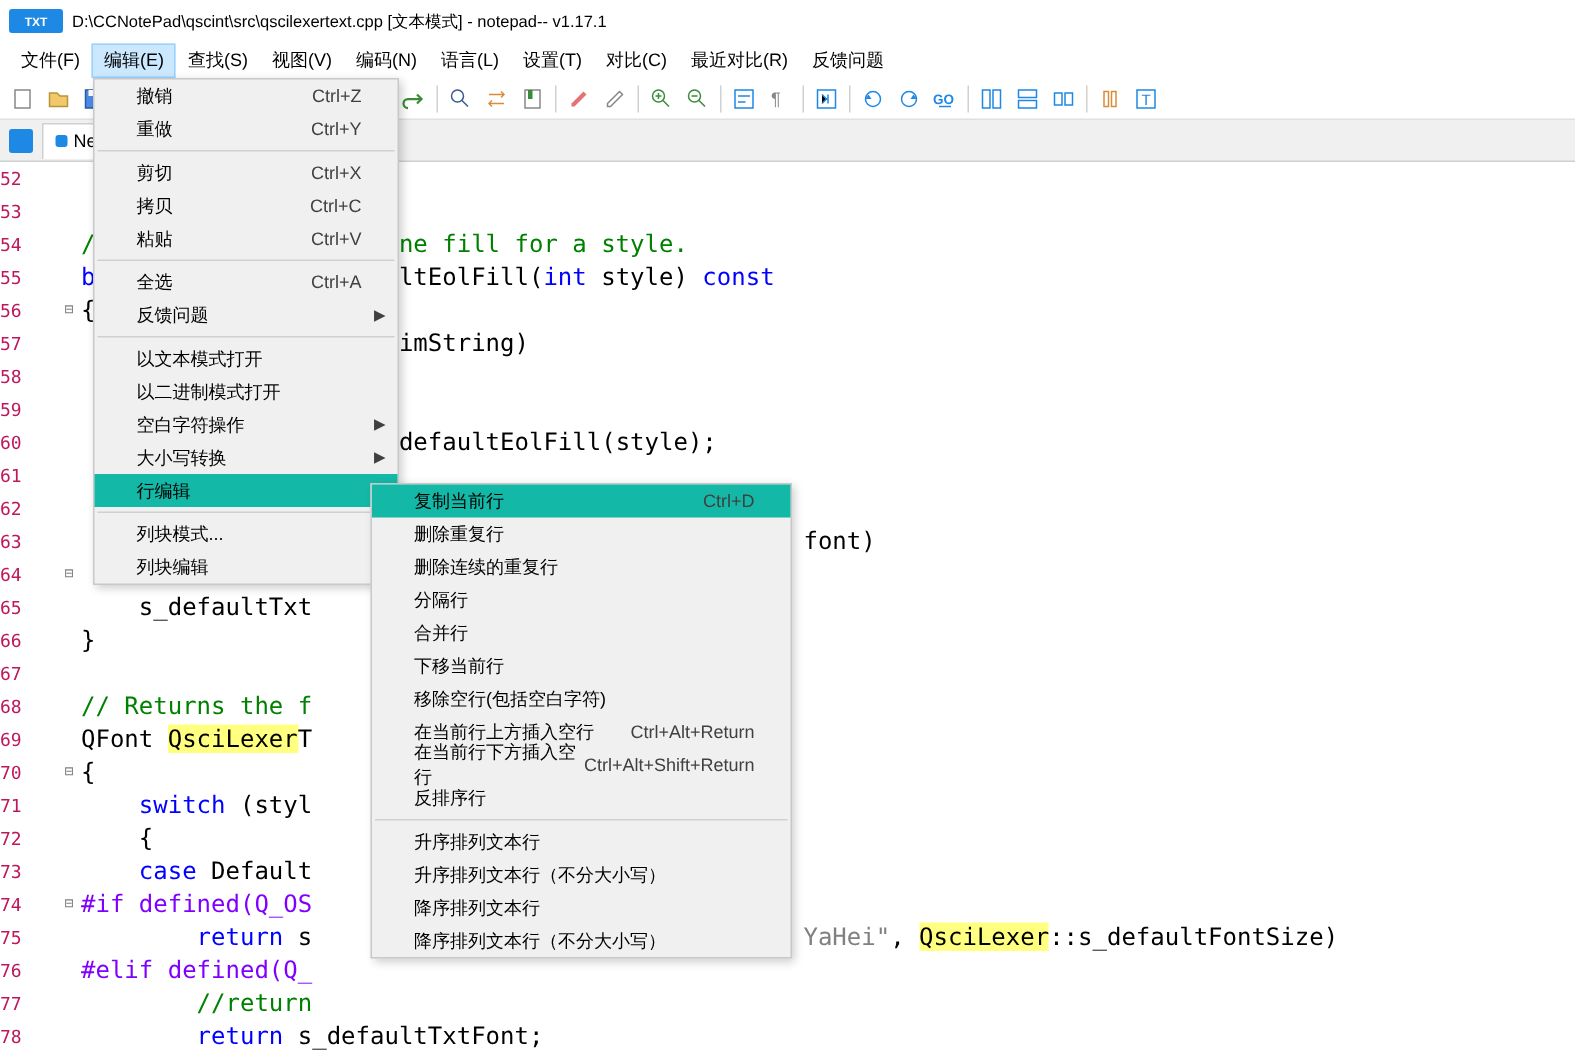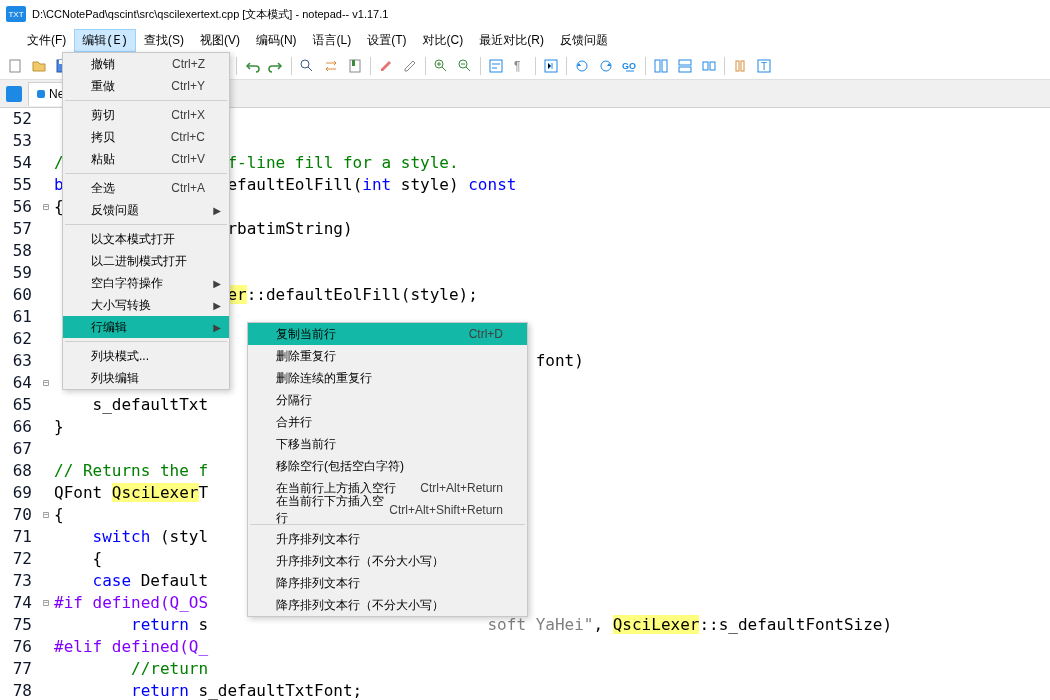--- a/index.html
+++ b/index.html
@@ -1,41 +1,41 @@
 <!DOCTYPE html>
 <html><head>
 <meta charset="utf-8">
 <style>
 * { margin: 0; padding: 0; box-sizing: border-box; }
 body { font-family: "Microsoft YaHei", "Segoe UI", sans-serif; font-size: 12px; background: #fff; width: 1050px; height: 700px; overflow: hidden; }
 .titlebar { height: 28px; background: #fff; display: flex; align-items: center; padding: 0 6px; }
-.title-icon { width: 20px; height: 16px; background: #1e88e5; border-radius: 2px; margin-right: 6px; display: flex; align-items: center; justify-content: center; color: #fff; font-size: 8px; font-weight: normal; }
+.title-icon { width: 36px; height: 16px; background: #1e88e5; border-radius: 2px; margin-right: 6px; display: flex; align-items: center; justify-content: center; color: #fff; font-size: 8px; font-weight: bold; }
 .title-text { font-size: 11px; color: #000; }
-.menubar { height: 24px; display: flex; align-items: center; padding: 0 6px; margin-left: 13px; }
+.menubar { height: 24px; display: flex; align-items: center; padding: 0 6px; }
 .menubar .menu-item { padding: 3px 8px; cursor: pointer; font-size: 12px; }
-.menubar .menu-item.active { background: #cce8ff; border: 1px solid #99d1ff; padding: 2px 7px; font-family: Liberation Mono, monospace; }
+.menubar .menu-item.active { background: #cce8ff; border: 1px solid #99d1ff; padding: 2px 7px; }
 .toolbar { height: 28px; background: #fff; display: flex; align-items: center; padding: 0 4px; gap: 2px; border-bottom: 1px solid #e0e0e0; }
 .tool-btn { width: 22px; height: 22px; display: flex; align-items: center; justify-content: center; cursor: pointer; border-radius: 2px; }
 .tool-sep { width: 1px; height: 18px; background: #d0d0d0; margin: 0 2px; }
 .tabbar { height: 28px; background: #f0f0f0; display: flex; align-items: center; border-bottom: 1px solid #d0d0d0; padding-left: 28px; position: relative; }
 .tabbar::before { content: ""; position: absolute; left: 6px; top: 6px; width: 16px; height: 16px; background: #1e88e5; border-radius: 2px; }
 .tab { height: 24px; background: #fff; border: 1px solid #d0d0d0; border-bottom: none; display: flex; align-items: center; padding: 0 8px; margin-right: 2px; font-size: 12px; }
 .tab .dot { width: 8px; height: 8px; background: #1e88e5; border-radius: 2px; margin-right: 4px; }
 .tab .close { margin-left: 8px; width: 14px; height: 14px; background: #e57373; border-radius: 2px; display: flex; align-items: center; justify-content: center; color: #fff; font-size: 10px; }
 .editor { display: flex; height: calc(700px - 28px - 24px - 28px - 28px); font-family: "Consolas", monospace; font-size: 16px; position: relative; }
-.gutter { width: 38px; background: #fff; text-align: right; padding-right: 6px; color: #0f172a; line-height: 22px; font-size: 16px; }
+.gutter { width: 38px; background: #fff; padding-right: 6px; color: #be185d; line-height: 22px; font-size: 12px; }
 .fold { width: 16px; background: #fff; line-height: 22px; font-size: 10px; color: #808080; text-align: center; }
 .code { flex: 1; line-height: 22px; white-space: pre; }
 .kw { color: #0000ff; }
 .type { color: #8000ff; }
 .comment { color: #008000; }
 .str { color: #808080; }
 .hlite { background: #ffff80; }
 .dropdown { position: absolute; background: #f0f0f0; border: 1px solid #c8c8c8; box-shadow: 2px 2px 6px rgba(0,0,0,.2); font-size: 12px; z-index: 100; }
-.dropdown.main { left: 62px; top: 52px; width: 168px; }
+.dropdown.main { left: 62px; top: 52px; width: 204px; }
 .dropdown.sub { left: 247px; top: 322px; width: 281px; }
 .dd-item { height: 22px; display: flex; align-items: center; padding: 0 24px 0 28px; cursor: pointer; position: relative; }
 .dd-item.sel { background: #14b8a6; }
 .dd-item .shortcut { margin-left: auto; color: #404040; }
 .dd-item .arrow { position: absolute; right: 8px; font-size: 10px; color: #404040; }
 .dd-sep { height: 1px; background: #d0d0d0; margin: 3px 2px; }
 .code-line { height: 22px; }
 </style>
 </head>
 <body>
@@ -397,20 +397,23 @@
       <span>移除空行(包括空白字符)</span>
     </div>
     <div class="dd-item">
       <span>在当前行上方插入空行</span>
       <span class="shortcut">Ctrl+Alt+Return</span>
     </div>
     <div class="dd-item">
       <span>在当前行下方插入空行</span>
       <span class="shortcut">Ctrl+Alt+Shift+Return</span>
     </div>
+    <div class="dd-item">
+      <span>反排序行</span>
+    </div>
     <div class="dd-sep"></div>
     <div class="dd-item">
       <span>升序排列文本行</span>
     </div>
     <div class="dd-item">
       <span>升序排列文本行（不分大小写）</span>
     </div>
     <div class="dd-item">
       <span>降序排列文本行</span>
     </div>

